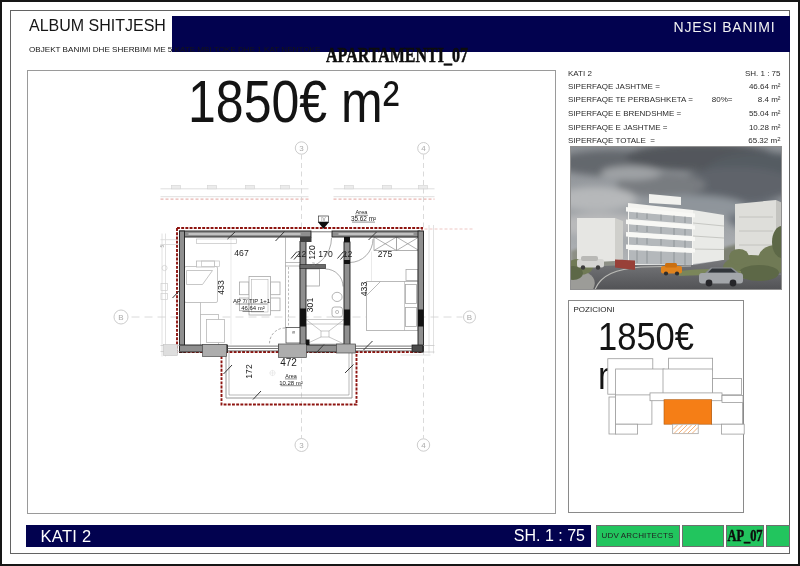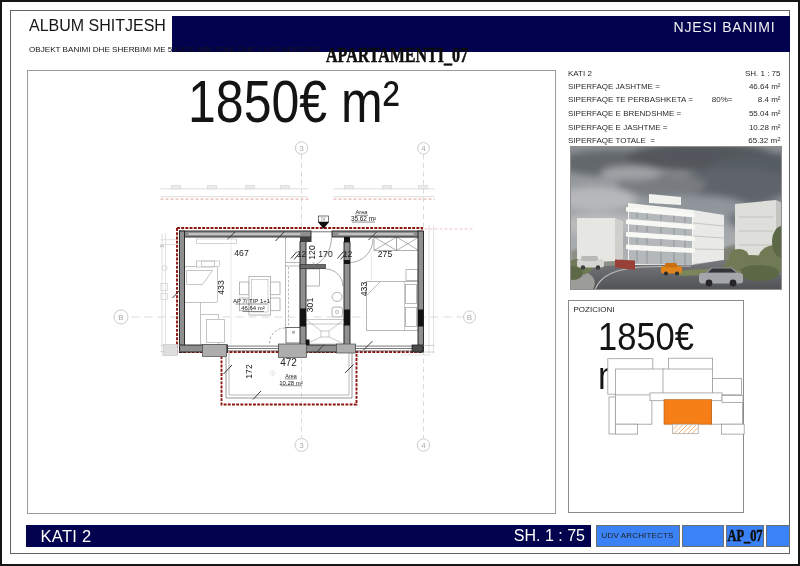--- a/index.html
+++ b/index.html
@@ -19,21 +19,21 @@
   .trow .r{position:absolute;right:0;top:0;}
   .trow .mid{position:absolute;right:48px;top:0;}
   #photo{left:569.5px;top:146px;width:212.5px;height:143.5px;border:1px solid #909090;box-sizing:border-box;overflow:hidden;}
   #pozbox{left:568px;top:300px;width:176px;height:212.5px;border:1px solid #8a8a8a;box-sizing:border-box;}
   #pozlabel{left:4.5px;top:4.5px;font-size:8px;line-height:1;color:#222;position:absolute;}
   #pozprice{left:28.5px;top:15.8px;font-size:39px;line-height:1;color:#141414;position:absolute;transform:scaleX(0.885);transform-origin:left top;}
   #pozdiag{position:absolute;left:0;top:0;}
   #navybot{left:26px;top:525px;width:565px;height:22px;background:#02024f;color:#fff;}
   #katib{position:absolute;left:14.5px;top:3px;font-size:16.5px;line-height:1;letter-spacing:0.3px;}
   #shb{position:absolute;right:6px;top:3px;font-size:16px;line-height:1;}
-  .bbox{position:absolute;top:525px;height:22px;border:1px solid #6f6f6f;box-sizing:border-box;background:#3b82f6;}
+  .bbox{position:absolute;top:525px;height:22px;border:1px solid #6f6f6f;box-sizing:border-box;background:#22c55e;}
   #udv{left:595.5px;width:84px;font-size:8px;text-align:center;line-height:20px;letter-spacing:0.15px;color:#222;}
   #bb2{left:682px;width:42px;}
   #ap07{left:726px;width:38px;}
   #ap07 span{position:absolute;left:50%;top:0;font-size:17px;line-height:20px;transform:translateX(-50%) scaleX(0.73);transform-origin:center top;color:#0d0d0d;white-space:nowrap;}
   #bb4{left:765.5px;width:24px;}
   #plansvg{position:absolute;left:26.5px;top:69.5px;}
 </style>
 </head>
 <body>
 <div id="outer" class="abs"></div>

